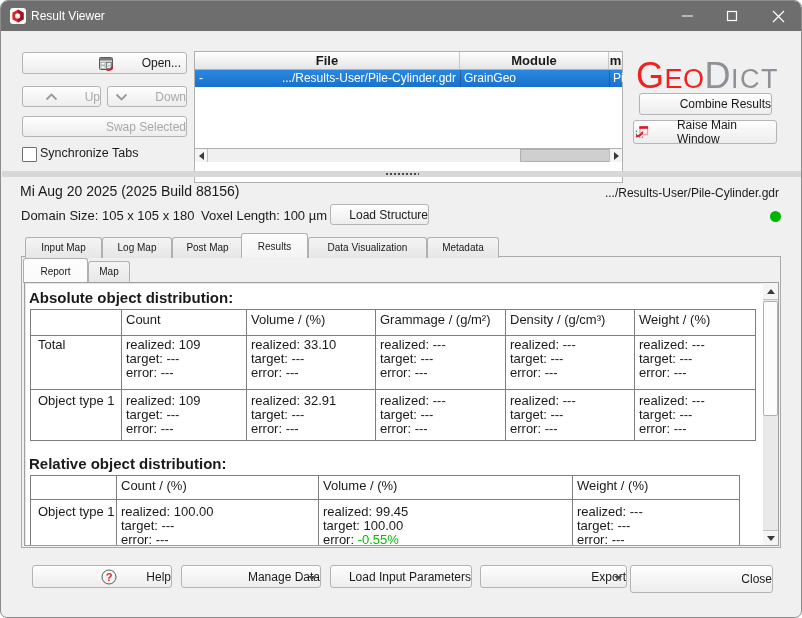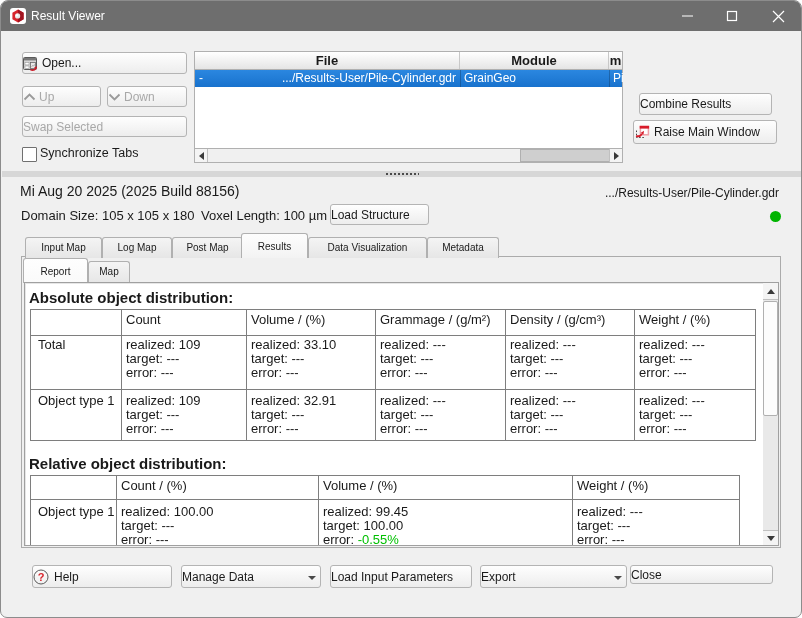--- a/index.html
+++ b/index.html
@@ -5,24 +5,24 @@
 * { margin:0; padding:0; box-sizing:border-box; }
 html,body { width:802px; height:618px; }
 body { font-family:"Liberation Sans",sans-serif; font-size:12px; color:#1a1a1a; background:#fff; }
 .abs { position:absolute; }
 .win { position:absolute; left:0; top:0; width:802px; height:618px; background:#f0f0f0;
   border:1px solid #8c8c8c; border-radius:8px 8px 7px 7px; overflow:hidden; }
 .titlebar { position:absolute; left:0; top:0; width:100%; height:30px; background:#6e6e6e; }
 .appicon { position:absolute; left:9px; top:7px; width:16px; height:16px; background:#fff; border-radius:3px; }
 .wtitle { position:absolute; left:30px; top:0; height:30px; line-height:30px; color:#fff; font-size:12px; }
 .btn { position:absolute; background:linear-gradient(#fefefe,#ededed); border:1px solid #b4b4b4;
-  border-radius:3px; font-size:12px; color:#1a1a1a; display:flex; align-items:center; justify-content:flex-start; }
+  border-radius:3px; font-size:12px; color:#1a1a1a; display:flex; align-items:center; justify-content:flex-end;gap:24px; }
 .btn.dis { color:#a8a8a8; }
 
-.ftable { position:absolute; left:193px; top:50px; width:429px; height:112px; background:#fff; border:1px solid #b0b0b0; }
+.ftable { position:absolute; left:193px; top:50px; width:429px; height:132px; background:#fff; border:1px solid #b0b0b0; }
 .fhead { position:absolute; left:0; top:0; width:427px; height:18px; background:linear-gradient(#ffffff,#e5e5e5); border-bottom:1px solid #b0b0b0; }
 .fhead .col { position:absolute; top:0; height:17px; line-height:17px; font-weight:bold; font-size:13px; text-align:center; border-right:1px solid #c8c8c8; }
 .frow { position:absolute; left:0; top:18px; width:427px; height:17px; background:linear-gradient(#2b87e0,#1872cd); color:#fff; line-height:17px; }
 .fscroll { position:absolute; left:0; top:96px; width:427px; height:14px; border-top:1px solid #b0b0b0; background:#f0f0f0; }
 
 .tab { position:absolute; background:linear-gradient(#f4f4f4,#e6e6e6); border:1px solid #b0b0b0; border-bottom:none;
   border-radius:3px 3px 0 0; text-align:center; font-size:10px; }
 .tab.sel { background:linear-gradient(#fdfdfd,#f3f3f3); }
 .pane { position:absolute; left:20px; top:255px; width:760px; height:292px; border:1px solid #ababab; background:#f0f0f0; }
 .report { position:absolute; left:23px; top:281px; width:755px; height:264px; border:1px solid #a0a0a0; box-shadow:inset 1px 1px 0 #e6e6e6; background:#fff; overflow:hidden; }
@@ -112,20 +112,23 @@
       <div class="sbtn" style="left:0;top:0;width:13px;height:13px;border:none;border-right:1px solid #c0c0c0;background:#f4f4f4;">
         <div class="arrow" style="border-top:4px solid transparent;border-bottom:4px solid transparent;border-right:5px solid #3a3a3a;"></div>
       </div>
       <div class="abs" style="left:325px;top:0;width:90px;height:13px;background:#cfcfcf;border:1px solid #b0b0b0;"></div>
       <div class="sbtn" style="left:414px;top:0;width:13px;height:13px;border:none;border-left:1px solid #c0c0c0;background:#f4f4f4;">
         <div class="arrow" style="border-top:4px solid transparent;border-bottom:4px solid transparent;border-left:5px solid #3a3a3a;"></div>
       </div>
     </div>
   </div>
 
+  <div class="abs" style="left:635px;top:54px;width:145px;height:36px;white-space:nowrap;">
+    <span style="font-size:36px;color:#ee2321;letter-spacing:0.5px;">G</span><span style="font-size:27px;color:#ee2321;letter-spacing:0.5px;">EO</span><span style="font-size:36px;color:#8e9296;letter-spacing:0.5px;">D</span><span style="font-size:27px;color:#8e9296;letter-spacing:1.5px;">ICT</span>
+  </div>
   <div class="btn" style="left:638px;top:92px;width:133px;height:22px;">Combine Results</div>
   <div class="btn" style="left:632px;top:119px;width:144px;height:24px;">
     <svg width="16" height="16" viewBox="0 0 16 16" style="margin-right:4px">
       <path d="M2.5 6.5 V13.5 H10.5" fill="none" stroke="#4a4a4a" stroke-width="1" stroke-dasharray="1.6 1.6"></path>
       <rect x="6.4" y="2.6" width="8" height="8.2" fill="#fff" stroke="#efa0a8" stroke-width="1.5"></rect>
       <rect x="5.7" y="1.8" width="9.4" height="2.8" fill="#d81c2a"></rect>
       <path d="M2.2 11.8 q3.2 1.6 5.8 -1.8" stroke="#d81c2a" stroke-width="2" fill="none"></path>
       <path d="M10 6.8 l-0.5 3.8 l-3 -1.6 z" fill="#d81c2a"></path>
     </svg>
     <span>Raise Main Window</span>
@@ -235,14 +238,14 @@
   </div>
   <div class="btn" style="left:180px;top:564px;width:140px;height:23px;">
     <span>Manage Data</span>
     <div class="arrow abs" style="right:4px;top:10px;border-left:4px solid transparent;border-right:4px solid transparent;border-top:4px solid #4a4a4a;"></div>
   </div>
   <div class="btn" style="left:329px;top:564px;width:142px;height:23px;">Load Input Parameters</div>
   <div class="btn" style="left:479px;top:564px;width:147px;height:23px;">
     <span>Export</span>
     <div class="arrow abs" style="right:4px;top:10px;border-left:4px solid transparent;border-right:4px solid transparent;border-top:4px solid #4a4a4a;"></div>
   </div>
-  <div class="btn" style="left:629px;top:564px;width:143px;height:19px;">Close</div>
+  <div class="btn" style="left:629px;top:564px;width:143px;height:28px;">Close</div>
 </div>
 
 </body></html>

